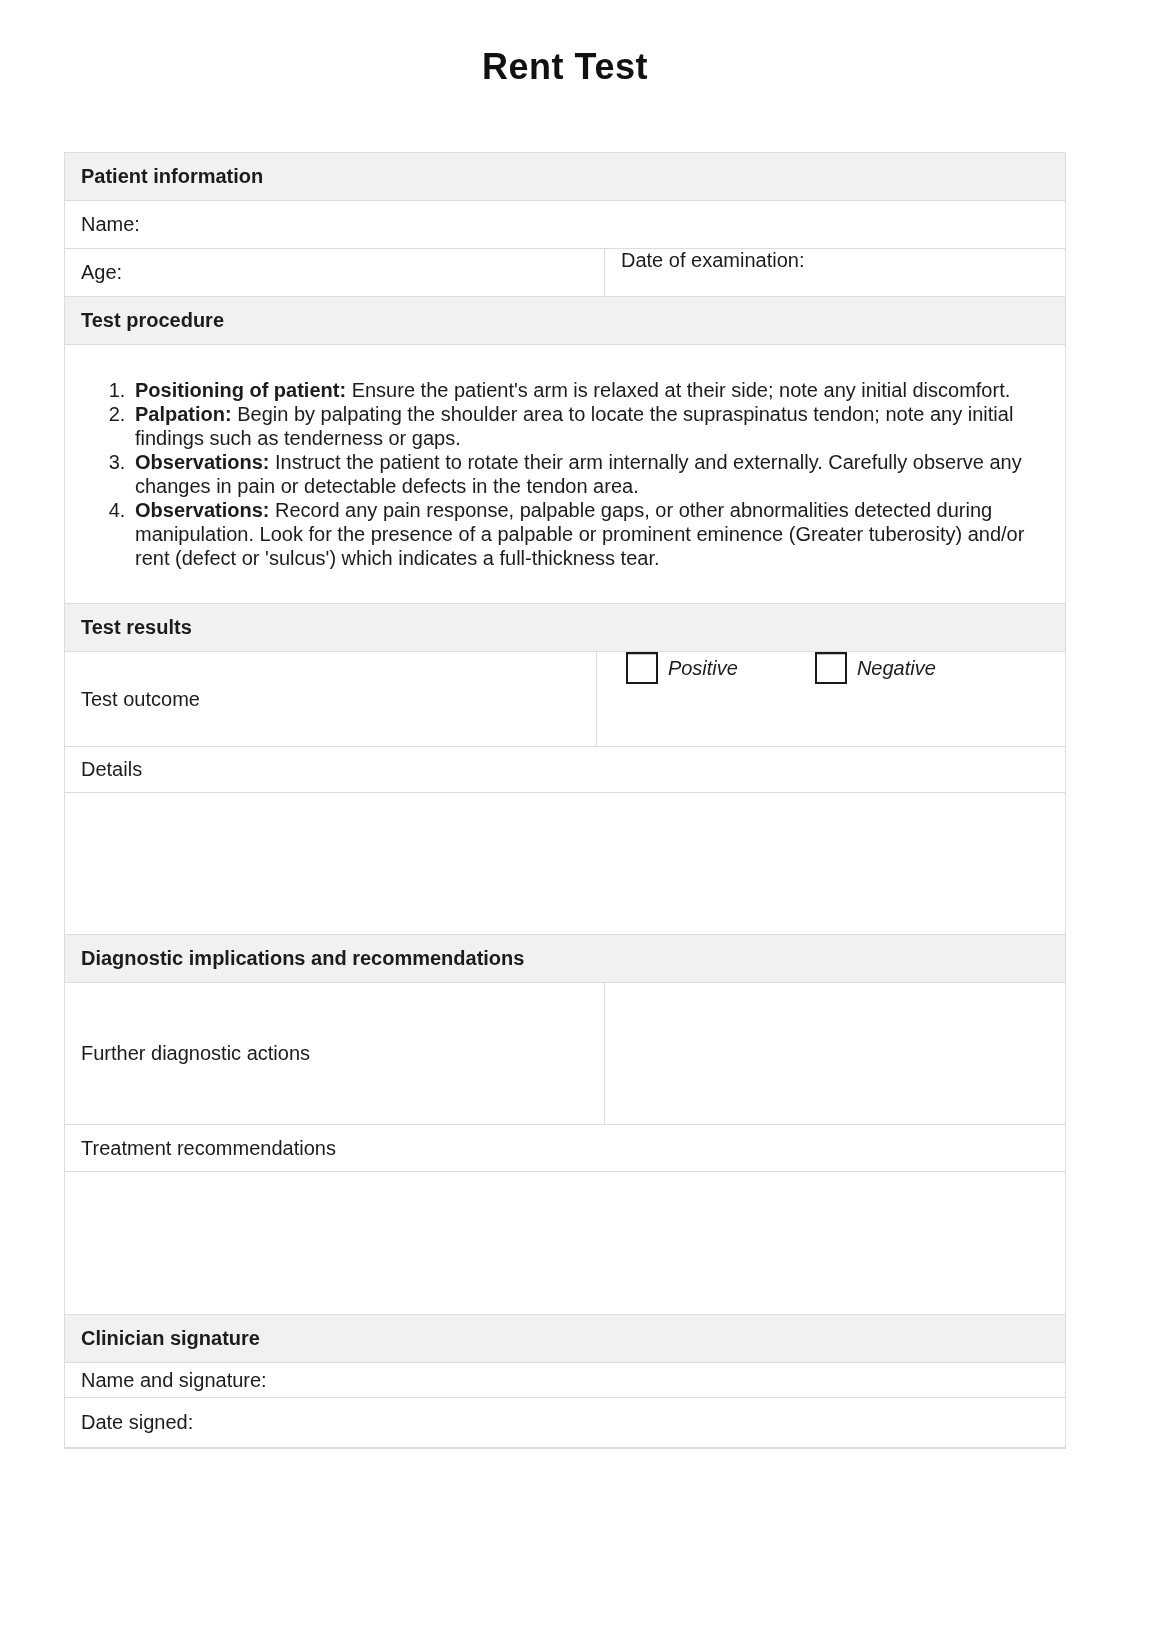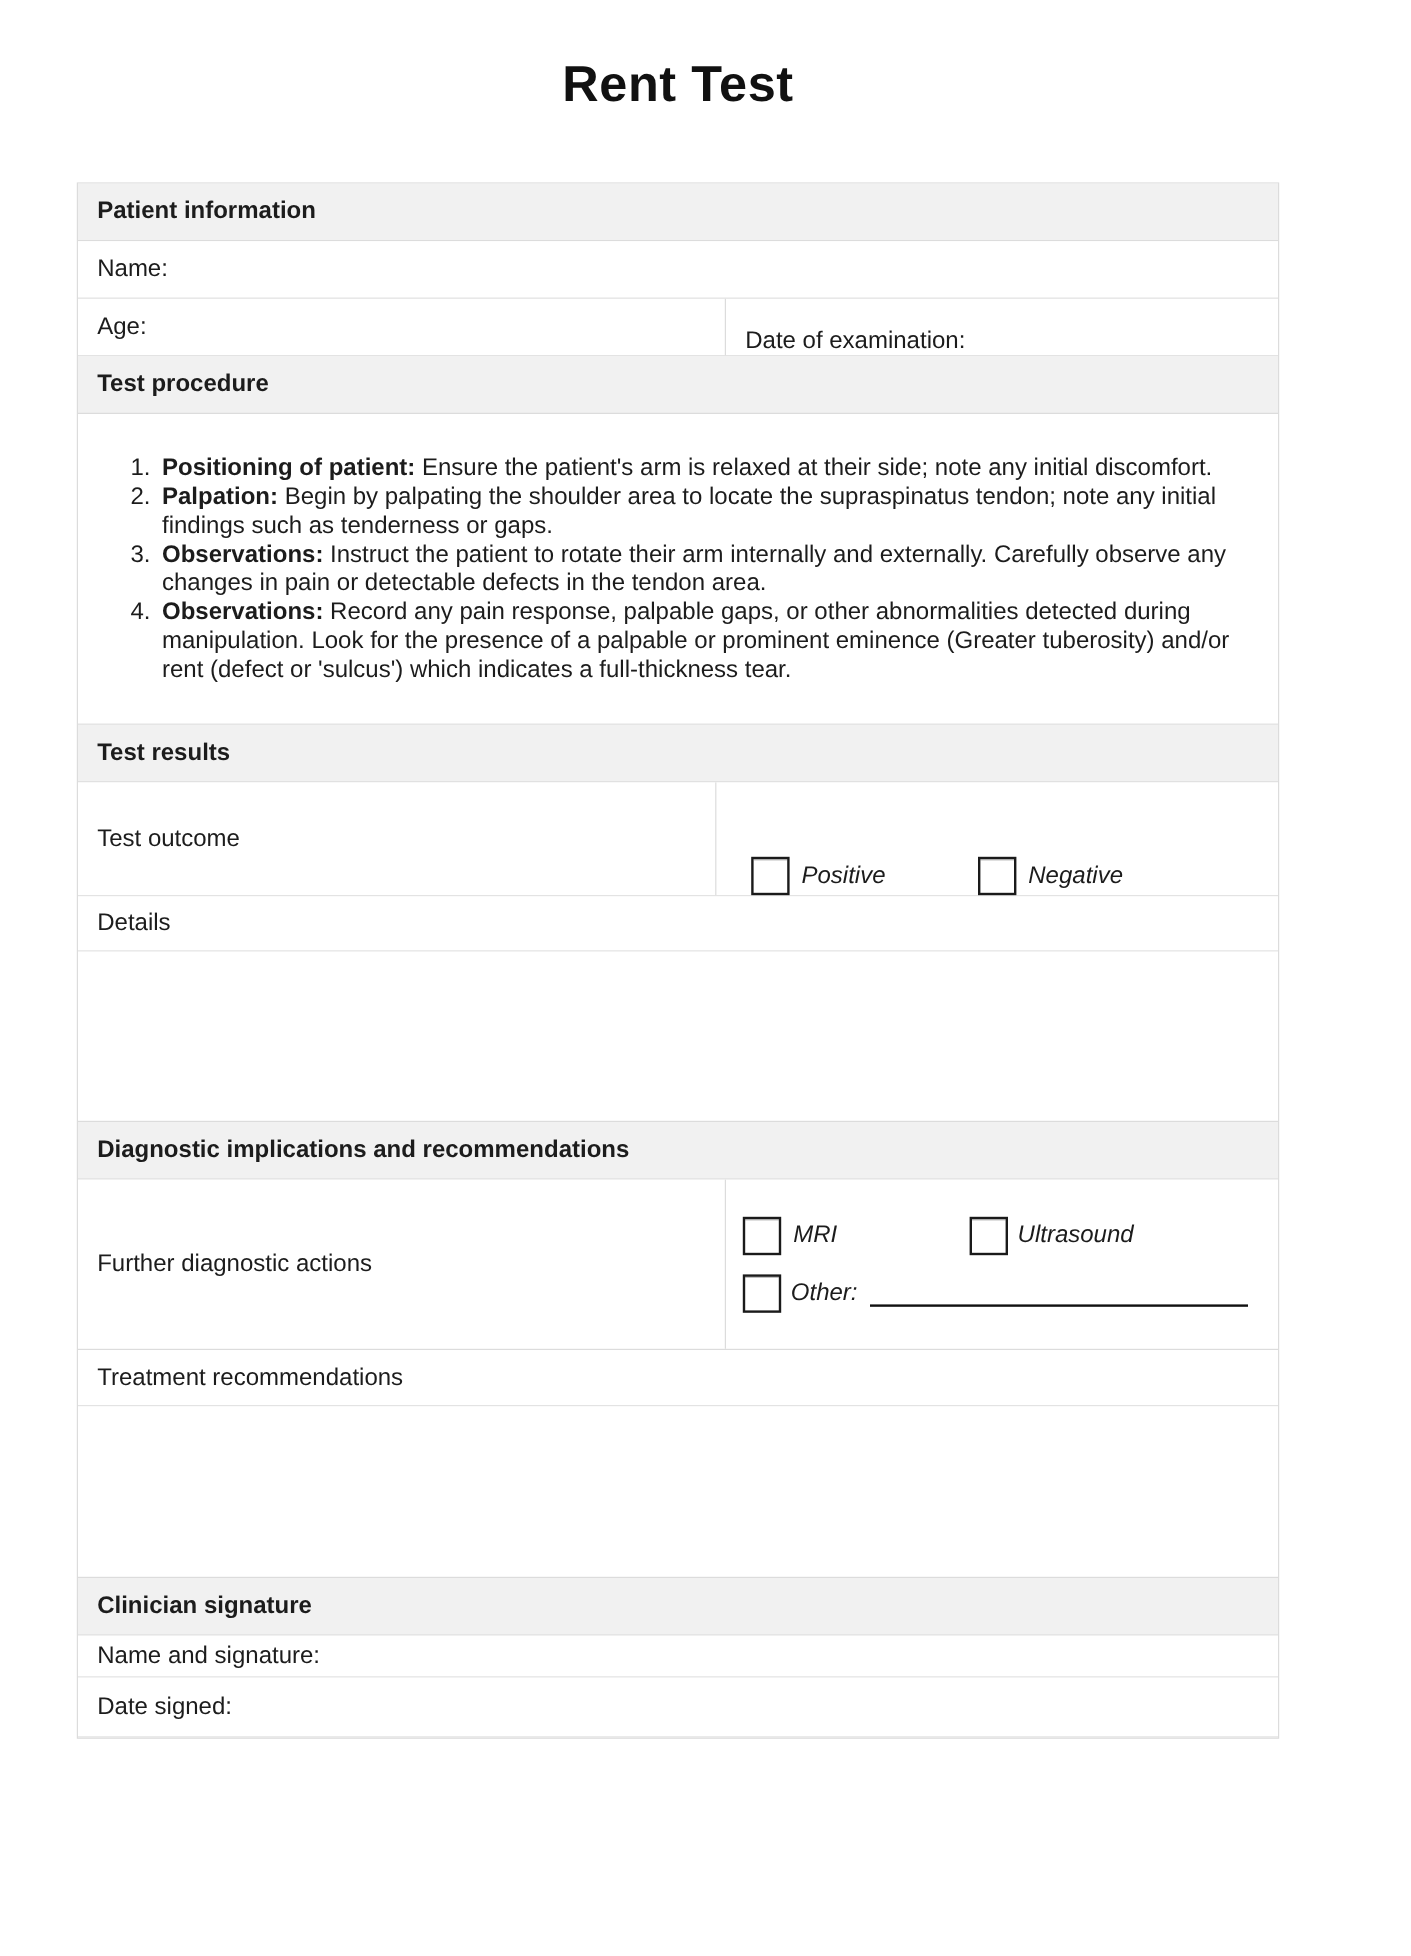--- a/index.html
+++ b/index.html
@@ -12,21 +12,21 @@
     width: 1176px;
     height: 1630px;
     background: #ffffff;
     position: relative;
   }
   .doc-title {
     padding-top: 46px;
     width: 1002px;
     margin: 0 auto 0 64px;
     text-align: center;
-    font-size: 42px;
+    font-size: 36px;
     font-weight: bold;
     letter-spacing: 0.5px;
     color: #111111;
   }
   .form-table {
     position: absolute;
     left: 64px;
     top: 152px;
     width: 1002px;
     border: 1px solid #dcdcdc;
@@ -55,21 +55,21 @@
   .split-row .cell-left {
     width: 54%;
     border-right: 1px solid #dcdcdc;
     display: flex;
     align-items: center;
     padding-left: 16px;
   }
   .split-row .cell-right {
     width: 46%;
     display: flex;
-    align-items: flex-end;
+    align-items: flex-start;
     padding-left: 14px;
   }
   .row-48 { height: 48px; }
   .row-95 { height: 95px; gap: 15px; }
   .row-142 { height: 142px; }
   .procedure-cell {
     padding: 33px 20px 33px 16px;
     line-height: 24px;
   }
   .procedure-cell ol {
@@ -167,39 +167,20 @@
     </div>
     <div class="row row-142 empty-box"></div>
 
     <div class="row section-header">
       <span>Diagnostic implications and recommendations</span>
     </div>
     <div class="row split-row row-142">
       <div class="cell-left">
         <span>Further diagnostic actions</span>
       </div>
-      <div class="cell-right stacked">
-        <div class="cb-row">
-          <div class="cb-item fixed-w">
-            <span class="checkbox"></span>
-            <span class="cb-label">MRI</span>
-          </div>
-          <div class="cb-item">
-            <span class="checkbox"></span>
-            <span class="cb-label tight">Ultrasound</span>
-          </div>
-        </div>
-        <div class="cb-row">
-          <div class="cb-item" style="flex:1 1 auto;">
-            <span class="checkbox"></span>
-            <span class="cb-label tight">Other:</span>
-            <span class="fill-line"></span>
-          </div>
-        </div>
-      </div>
     </div>
     <div class="row simple-cell" style="height:47px;">
       <span>Treatment recommendations</span>
     </div>
     <div class="row empty-box" style="height:143px;"></div>
 
     <div class="row section-header">
       <span>Clinician signature</span>
     </div>
     <div class="row simple-cell" style="height:35px;">

